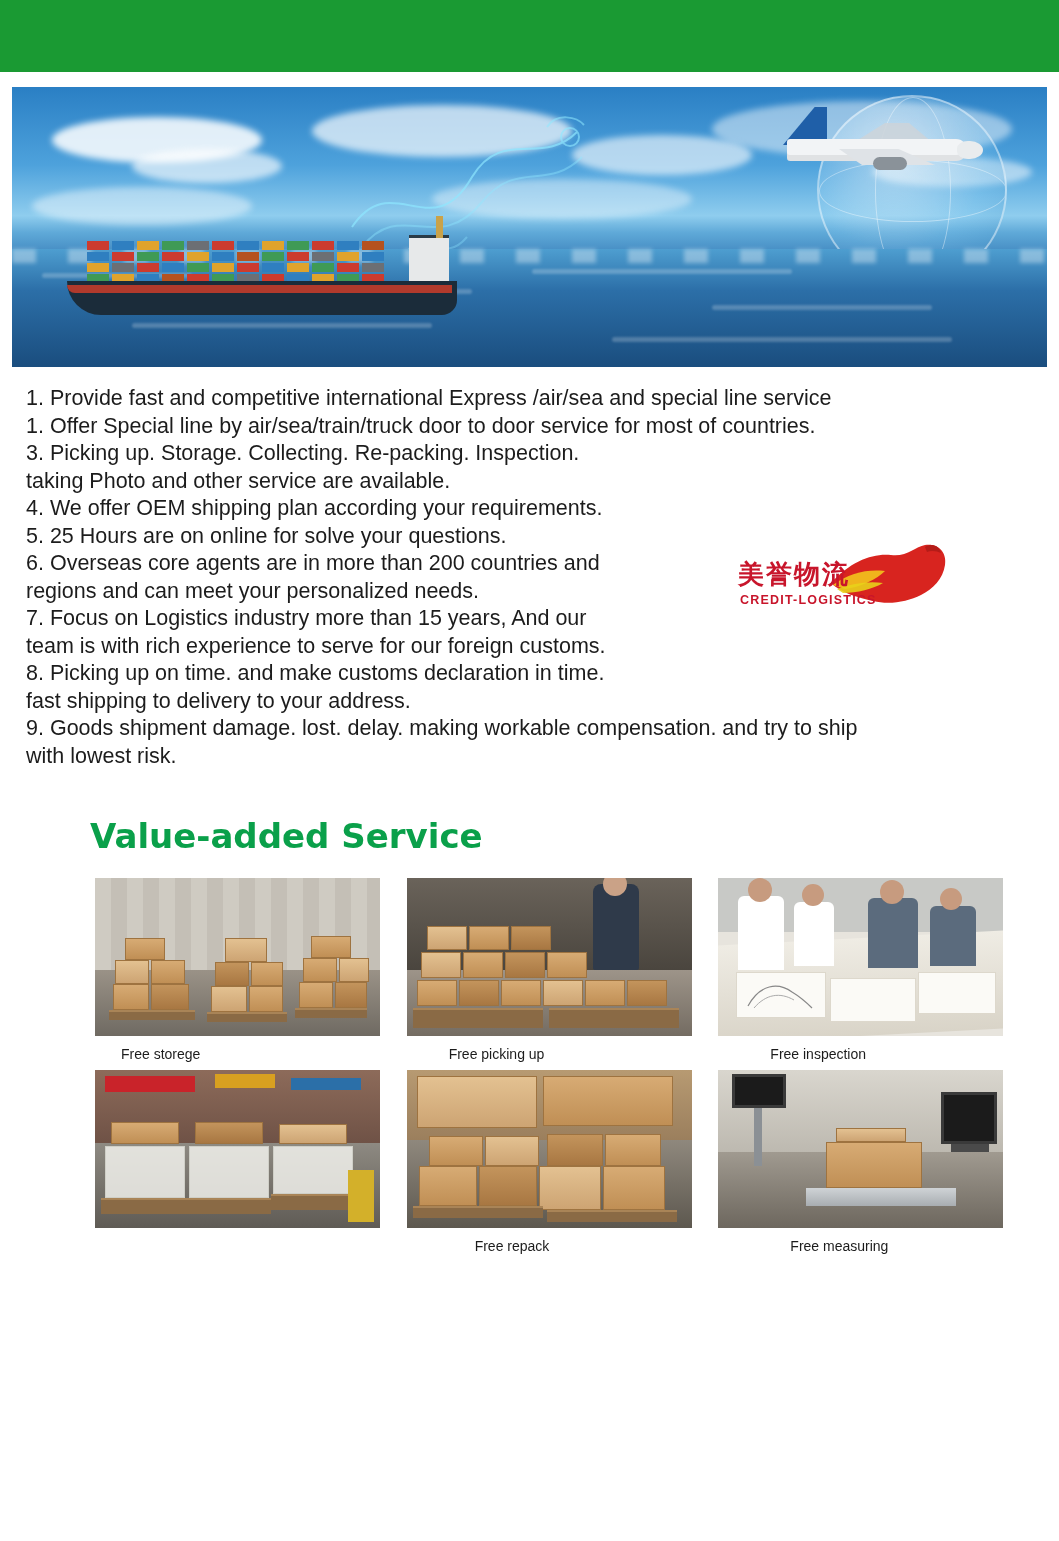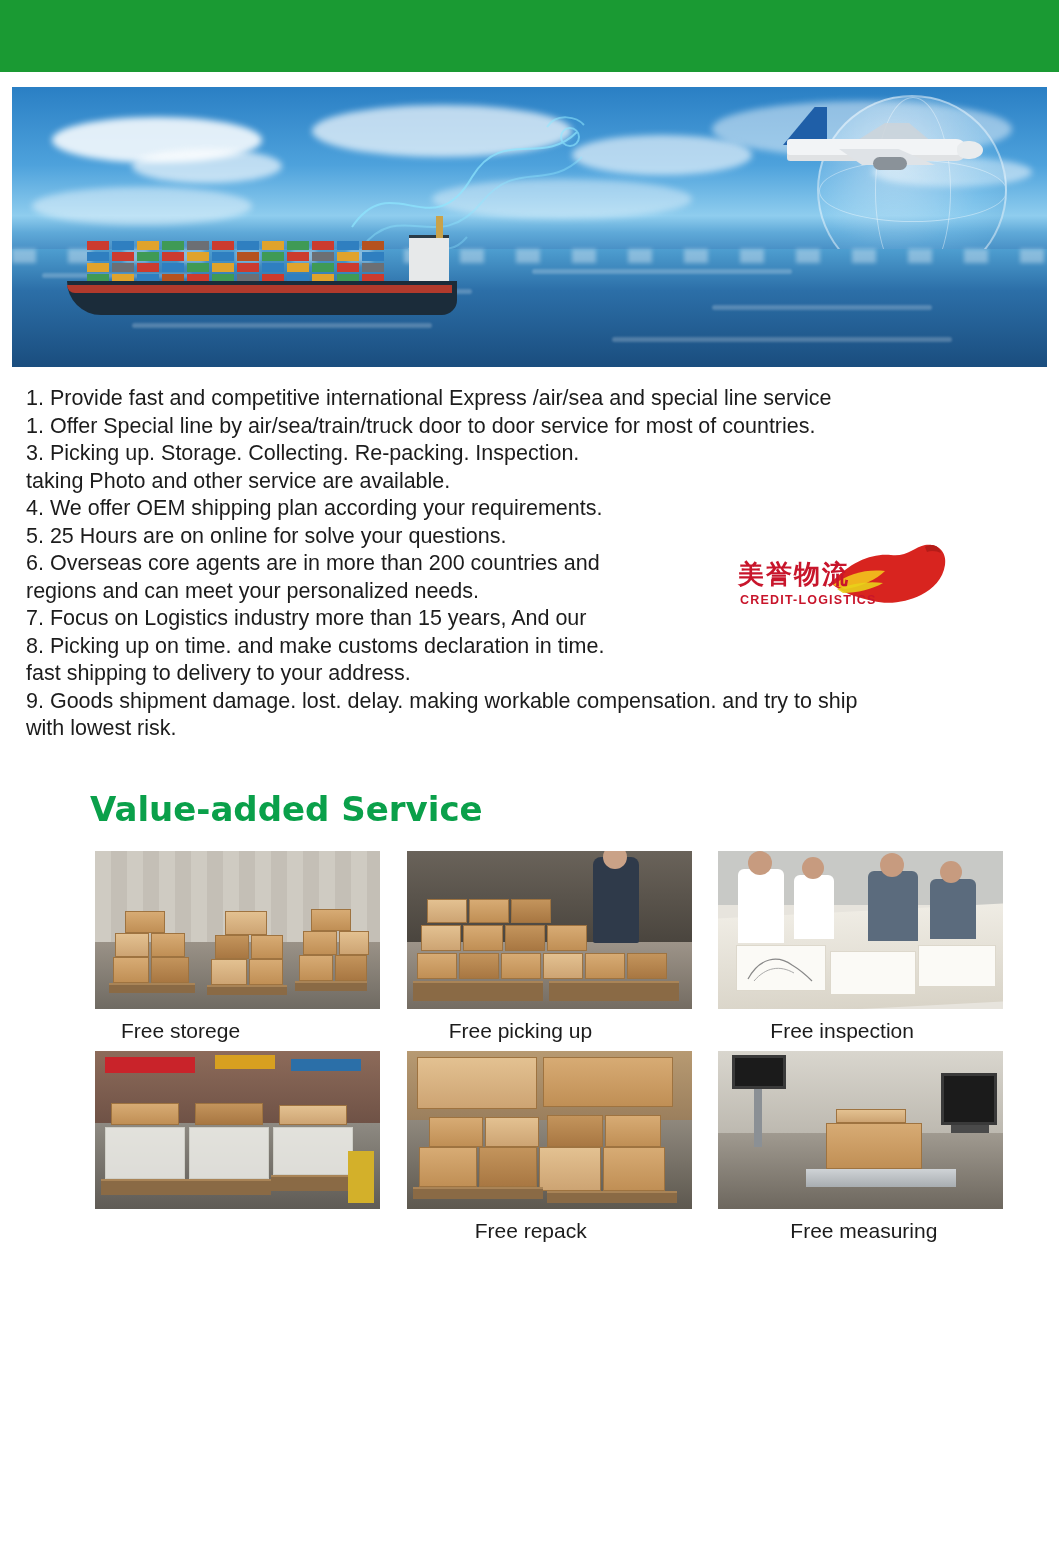--- a/index.html
+++ b/index.html
@@ -287,21 +287,21 @@
   .cell { width: 100%; }
   .thumb {
     width: 285px;
     height: 158px;
     position: relative;
     overflow: hidden;
     background: #cfc4b0;
   }
   .cell:nth-child(3n-1) .thumb { width: 285px; }
   .caption {
-    font-size: 21px;
+    font-size: 14px;
     color: #1c1c1c;
     padding-top: 10px;
   }
   .cap-a { padding-left: 26px; }
   .cap-b { padding-left: 42px; }
   .cap-c { padding-left: 52px; }
   .cap-d { padding-left: 36px; }
   .cap-e { padding-left: 68px; }
   .cap-f { padding-left: 72px; }
 
@@ -484,20 +484,21 @@
 <div class="features">
   <div class="feature-line">1. Provide fast and competitive international Express /air/sea and special line service</div>
   <div class="feature-line">1. Offer Special line by air/sea/train/truck door to door service for most of countries.</div>
   <div class="feature-line">3. Picking up. Storage. Collecting. Re-packing. Inspection.</div>
   <div class="feature-line">taking Photo and other service are available.</div>
   <div class="feature-line">4. We offer OEM shipping plan according your requirements.</div>
   <div class="feature-line">5. 25 Hours are on online for solve your questions.</div>
   <div class="feature-line">6. Overseas core agents are in more than 200 countries and</div>
   <div class="feature-line">regions and can meet your personalized needs.</div>
   <div class="feature-line">7. Focus on Logistics industry more than 15 years, And our</div>
+  <div class="feature-line">team is with rich experience to serve for our foreign customs.</div>
   <div class="feature-line">8. Picking up on time. and make customs declaration in time.</div>
   <div class="feature-line">fast shipping to delivery to your address.</div>
   <div class="feature-line">9. Goods shipment damage. lost. delay. making workable compensation. and try to ship</div>
   <div class="feature-line">with lowest risk.</div>
 
   <div class="logo-box">
     <svg class="logo-horse" viewBox="0 0 120 66">
       <path d="M2,40 C22,18 44,10 62,12 C78,14 86,4 96,2 C110,0 118,10 116,22 C114,36 104,46 92,52 C78,59 60,62 44,58 C30,55 12,50 2,40 Z" fill="#d8241f"></path>
       <path d="M96,4 C102,0 110,2 112,10 C108,8 102,7 98,9 Z" fill="#b51c18"></path>
       <path d="M4,42 C20,30 38,26 56,28 C48,36 32,44 16,46 Z" fill="#f0b41c"></path>

